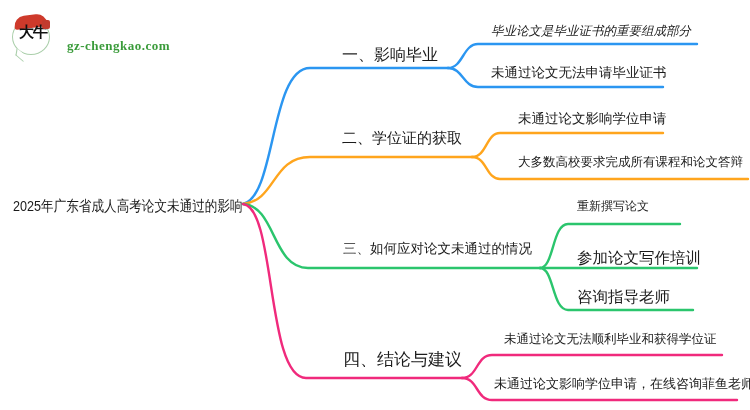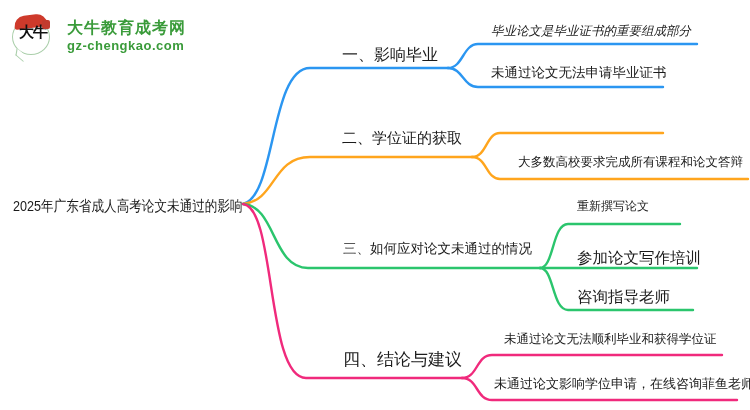--- a/index.html
+++ b/index.html
@@ -20,21 +20,21 @@
   .bubble{position:absolute;left:0;top:6px;width:36px;height:34px;background:#fff;
     border:1px solid #abcfab;border-radius:50%;}
   .arc{position:absolute;left:2px;top:2px;width:33px;height:13px;background:#ce3a2b;
     border-radius:17px 17px 4px 4px;transform:rotate(-7deg);}
   .bubble-chars{position:absolute;left:7px;top:10px;font-size:15px;font-weight:bold;
     color:#111;letter-spacing:-1px;font-family:"Liberation Serif","DejaVu Serif",serif;}
   .seal{position:absolute;left:30px;top:7px;width:8px;height:9px;background:#c23b2e;border-radius:2px;}
   .tail{position:absolute;left:4px;top:38px;width:7px;height:7px;background:#fff;
     border-left:1px solid #abcfab;border-bottom:1px solid #abcfab;transform:skewY(35deg) rotate(8deg);}
   .logo-title{position:absolute;left:55px;top:6px;font-size:16px;font-weight:bold;color:#3a9b3a;letter-spacing:1px;}
-  .logo-domain{position:absolute;left:55px;top:26px;font-size:13px;font-weight:bold;color:#3a9b3a;letter-spacing:.5px;}
+  .logo-domain{position:absolute;left:55px;top:26px;font-size:13px;font-weight:bold;color:#3a9b3a;letter-spacing:.5px;font-family:Liberation Serif, serif;}
 </style>
 </head>
 <body>
 
 <div class="stage">
 
   <svg class="lines" viewBox="0 0 750 410">
 
     <path d="M243,204 C276,197 270,68 310,68 H448" stroke="#2B96F1"></path>
     <path d="M448,68 C463,68 463,44 478,44 H697" stroke="#2B96F1"></path>
@@ -55,34 +55,34 @@
   </svg>
 
   <div class="logo">
     <div class="logo-icon">
       <div class="bubble"></div>
       <div class="arc"></div>
       <div class="tail"></div>
       <div class="bubble-chars">大牛</div>
       <div class="seal"></div>
     </div>
-    <div class="logo-title">大牛教育成考网</div>
     <div class="logo-domain">gz-chengkao.com</div>
   </div>
 
   <div class="node topic" style="left:13px;top:197px;">2025年广东省成人高考论文未通过的影响</div>
 
   <div class="node" style="left:342px;top:45px;font-size:16px;">一、影响毕业</div>
   <div class="node" style="left:342px;top:129px;font-size:15px;">二、学位证的获取</div>
   <div class="node" style="left:343px;top:241px;font-size:13.5px;">三、如何应对论文未通过的情况</div>
   <div class="node" style="left:343px;top:350px;font-size:17px;font-family:Liberation Mono, monospace;">四、结论与建议</div>
 
   <div class="node" style="left:491px;top:24px;font-size:12.5px;font-style:italic;">毕业论文是毕业证书的重要组成部分</div>
   <div class="node" style="left:491px;top:65px;font-size:13.5px;">未通过论文无法申请毕业证书</div>
 
+  <div class="node" style="left:518px;top:111px;font-size:13.5px;">未通过论文影响学位申请</div>
   <div class="node" style="left:518px;top:155px;font-size:12.5px;">大多数高校要求完成所有课程和论文答辩</div>
 
   <div class="node" style="left:577px;top:199px;font-size:12px;">重新撰写论文</div>
   <div class="node" style="left:577px;top:248px;font-size:15.5px;">参加论文写作培训</div>
   <div class="node" style="left:577px;top:287px;font-size:15.5px;">咨询指导老师</div>
 
   <div class="node" style="left:504px;top:332px;font-size:12.5px;">未通过论文无法顺利毕业和获得学位证</div>
   <div class="node" style="left:494px;top:376px;font-size:13px;">未通过论文影响学位申请，在线咨询菲鱼老师</div>
 
 </div>

